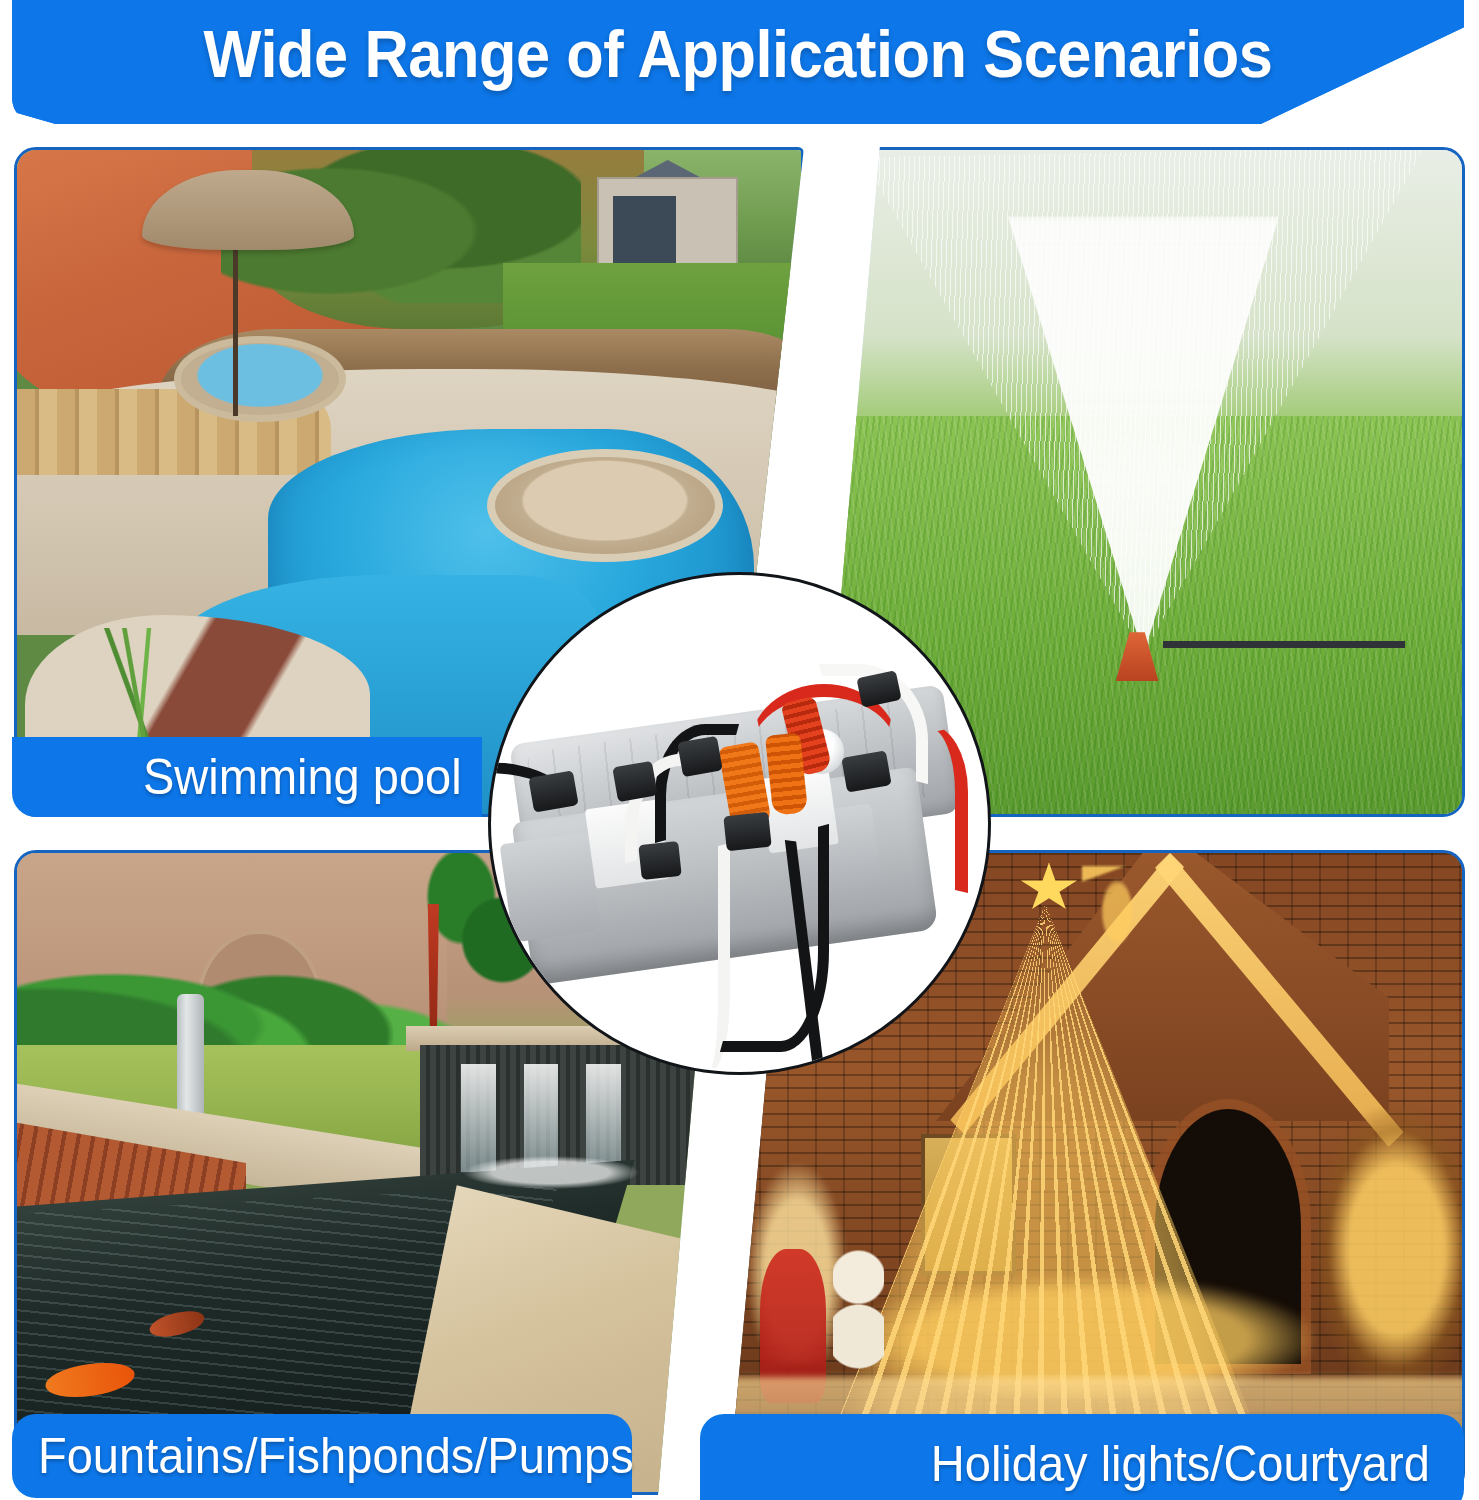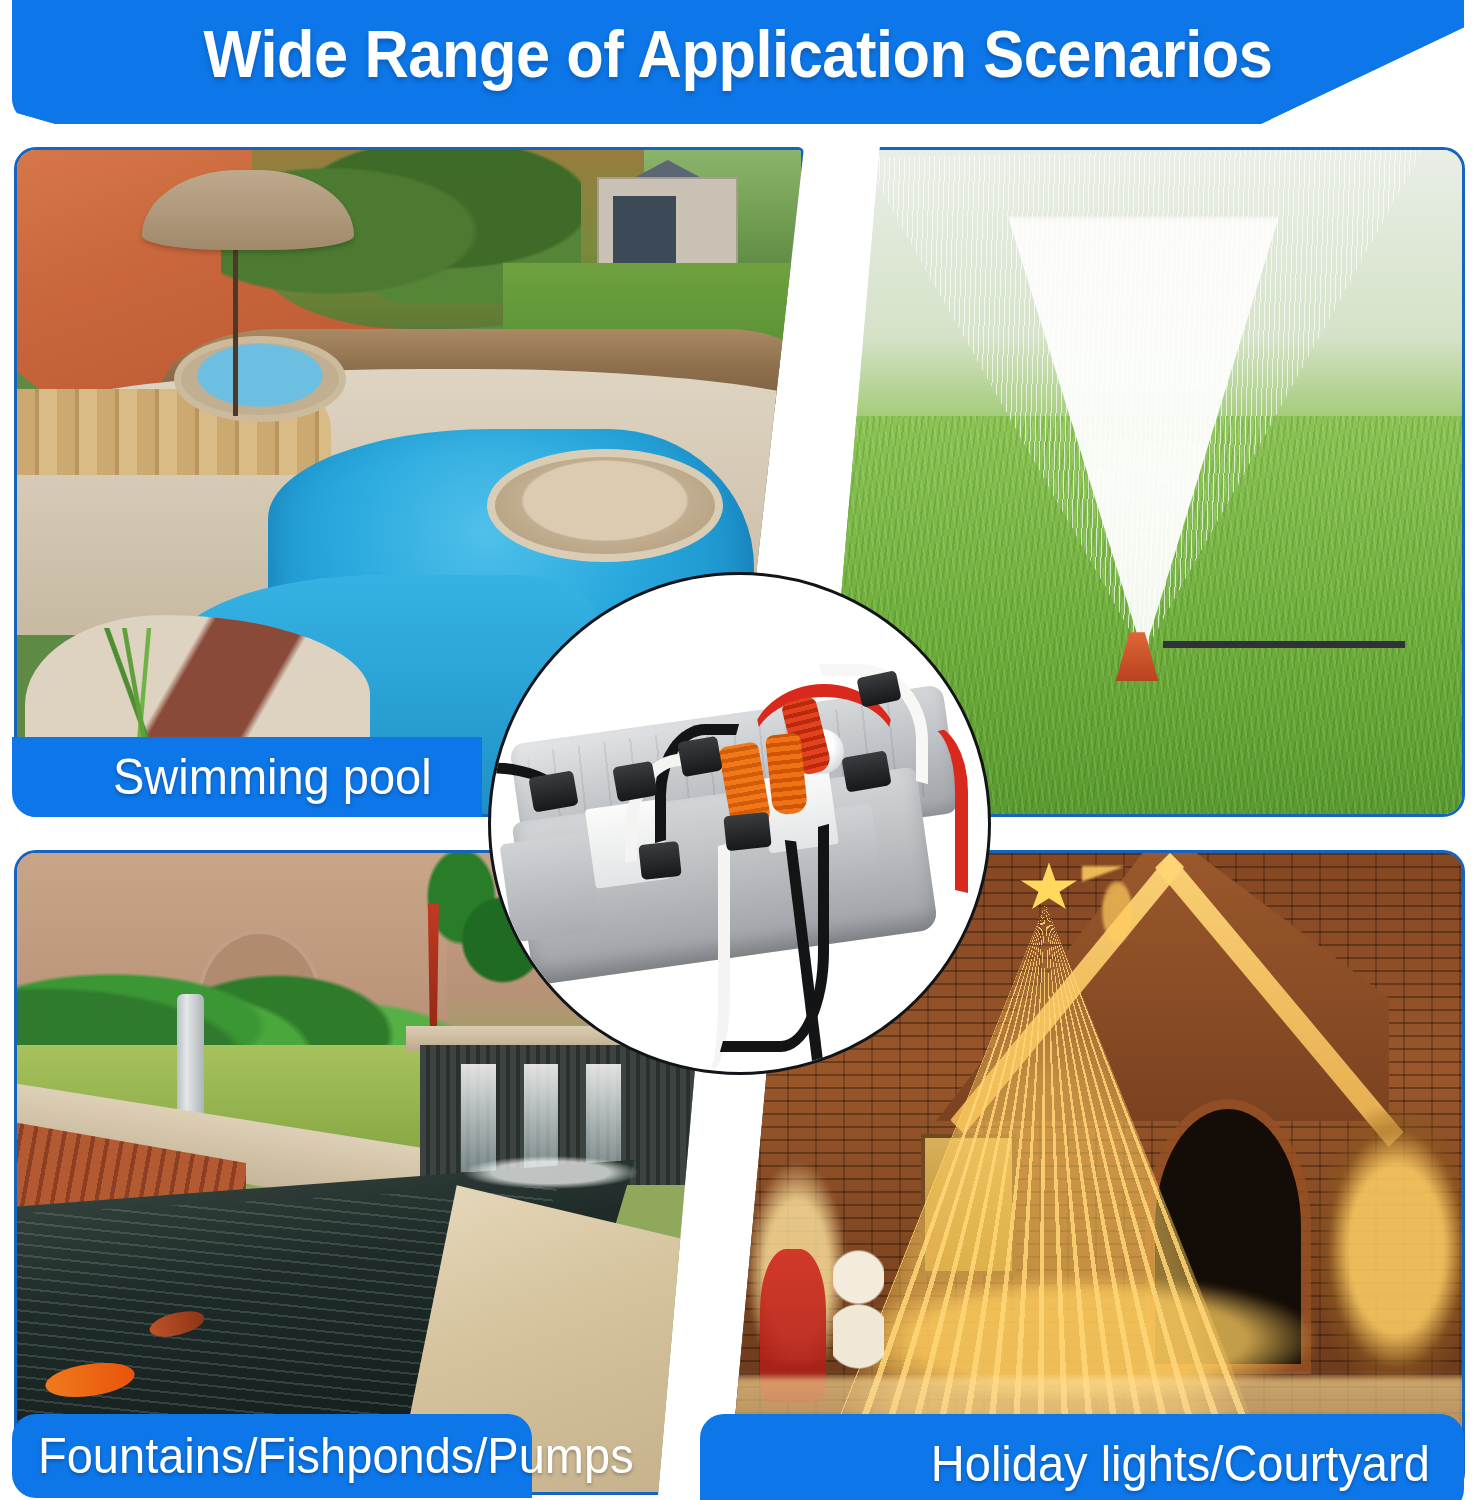--- a/index.html
+++ b/index.html
@@ -419,35 +419,35 @@
     white-space: nowrap;
     text-shadow: 0 2px 4px rgba(0,0,0,0.28);
   }
   .label-text { transform: scaleX(0.94); transform-origin: left center; }
   .label-text.right-al { transform-origin: right center; }
 
   #label-pool {
     left: 12px; top: 737px;
     width: 470px; height: 80px;
     border-radius: 0 0 0 24px;
-    justify-content: center;
+    justify-content: flex-end;
     padding-left: 72px;
     font-size: 50px;
   }
   #label-grass {
     left: 982px; top: 737px;
     width: 482px; height: 80px;
     border-radius: 0 0 24px 0;
     justify-content: flex-end;
     padding-right: 12px;
     font-size: 50px;
   }
   #label-pond {
     left: 12px; top: 1414px;
-    width: 520px; height: 84px;
+    width: 620px; height: 84px;
     border-radius: 24px 24px 0 24px;
     justify-content: flex-start;
     padding-left: 26px;
     font-size: 50px;
   }
   #label-lights {
     left: 700px; top: 1414px;
     width: 764px; height: 99px;
     border-radius: 24px 24px 24px 0;
     justify-content: flex-end;

